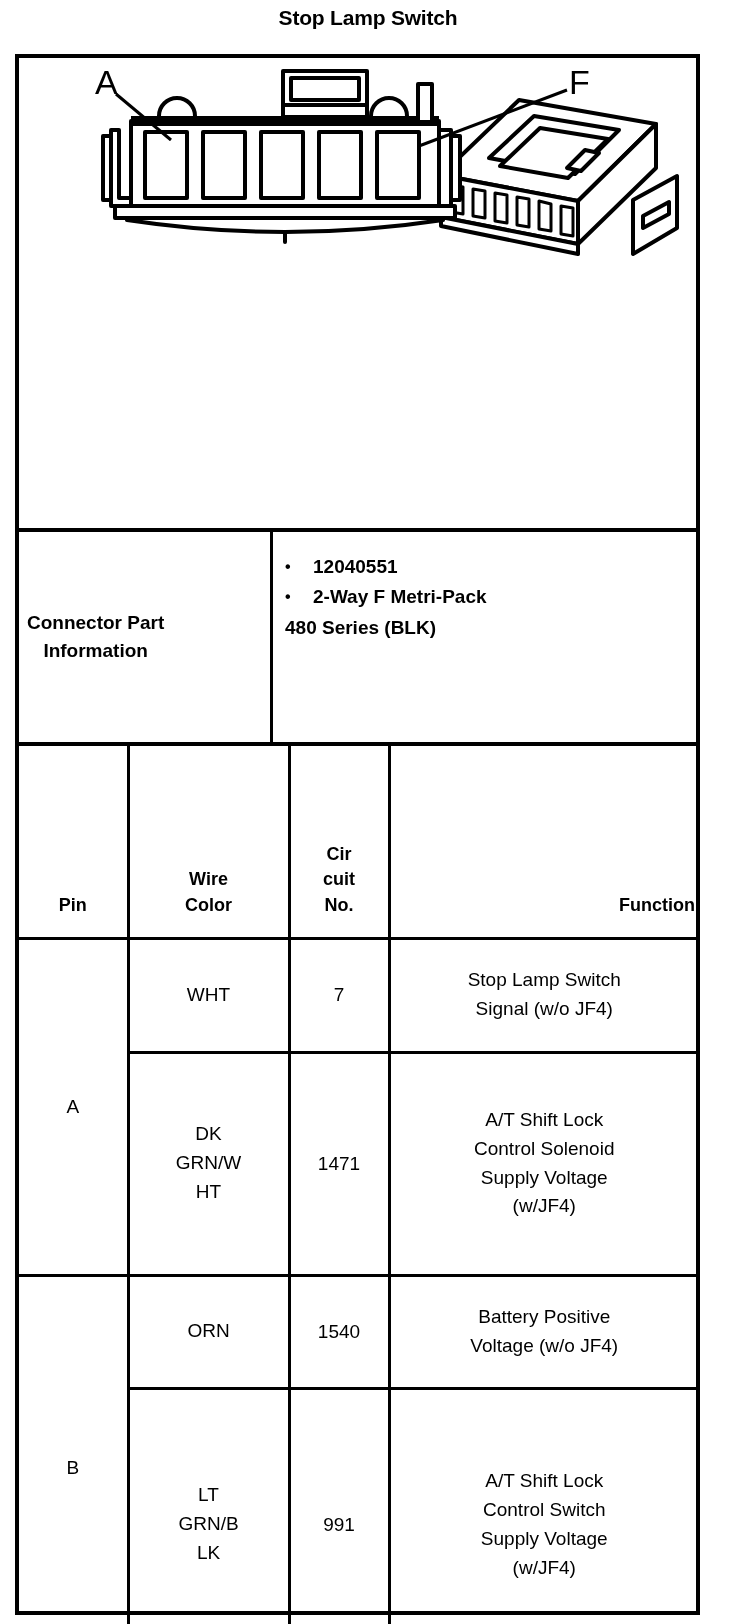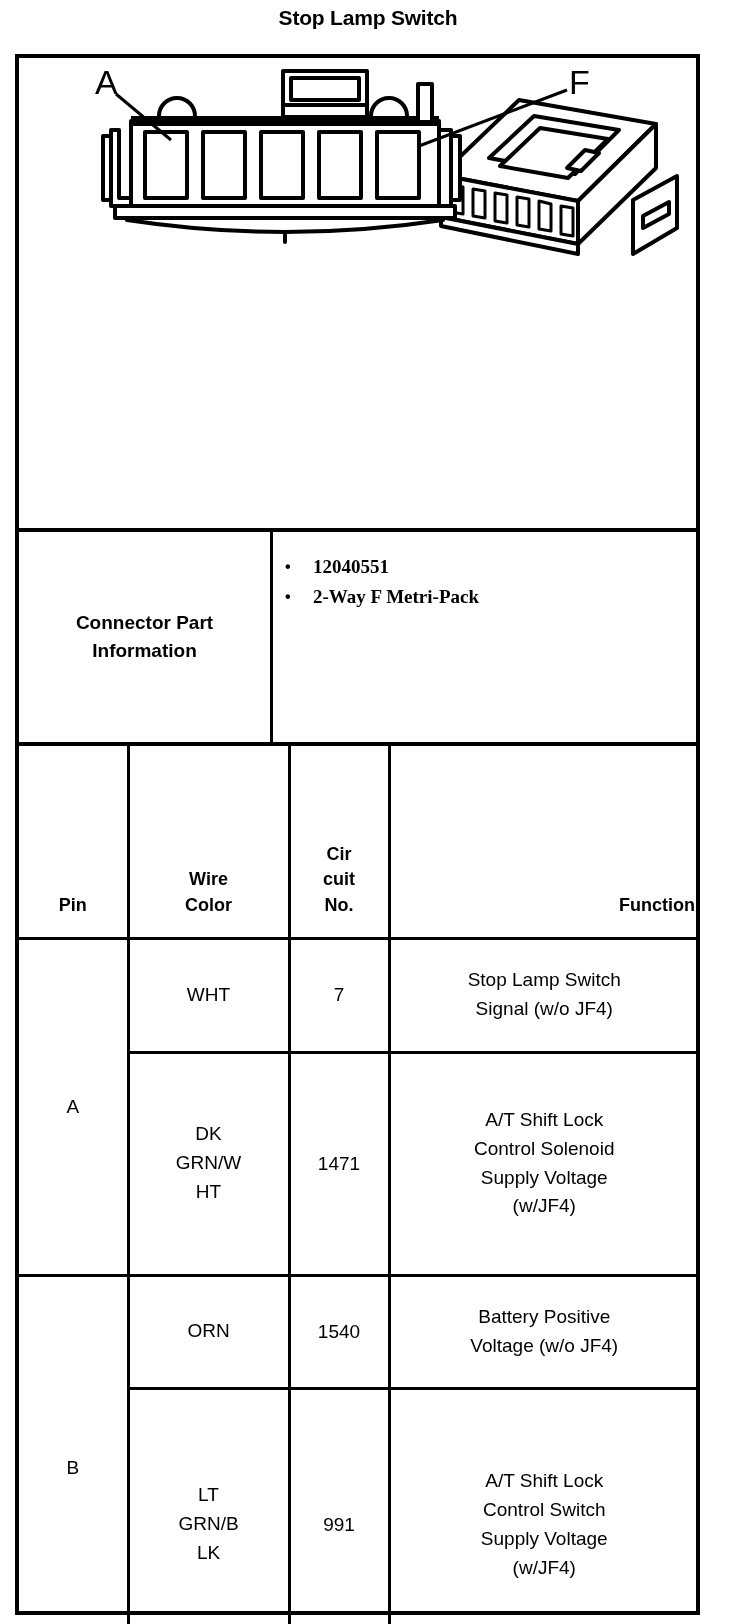--- a/index.html
+++ b/index.html
@@ -62,21 +62,21 @@
     border-bottom: 4px solid #000;
     box-sizing: border-box;
     display: flex;
   }
   .part-info-label {
     width: 254px;
     border-right: 3px solid #000;
     box-sizing: border-box;
     display: flex;
     align-items: center;
-    justify-content: center;
+    justify-content: flex-start;
     text-align: center;
     font-size: 19px;
     font-weight: bold;
     line-height: 1.5;
     padding: 12px 8px;
   }
   .part-info-value {
     flex: 1;
     box-sizing: border-box;
     padding: 20px 0 0 12px;
@@ -88,21 +88,21 @@
     display: flex;
     align-items: flex-start;
   }
   .bullet-dot {
     width: 28px;
     flex: 0 0 28px;
     text-align: left;
     font-size: 16px;
     line-height: 1.9;
   }
-  .bullet-text { flex: 1; font-family: Liberation Serif, serif; }
+  .bullet-text { flex: 1; }
   .wrap-line { display: block; }
 
   
   .pin-table {
     position: absolute;
     left: 0;
     top: 688px;
     width: 677px;
     height: 865px;
     box-sizing: border-box;
@@ -256,20 +256,21 @@
     </div>
     <div class="part-info-value">
       <div class="bullet-row">
         <span class="bullet-dot">•</span>
         <span class="bullet-text">12040551</span>
       </div>
       <div class="bullet-row">
         <span class="bullet-dot">•</span>
         <span class="bullet-text">2-Way F Metri-Pack</span>
       </div>
+      <div class="wrap-line">480 Series (BLK)</div>
     </div>
   </div>
 
   <div class="pin-table">
     <table class="pins">
       <colgroup>
         <col class="c-pin">
           <col class="c-color">
           <col class="c-circuit">
           <col class="c-function">

